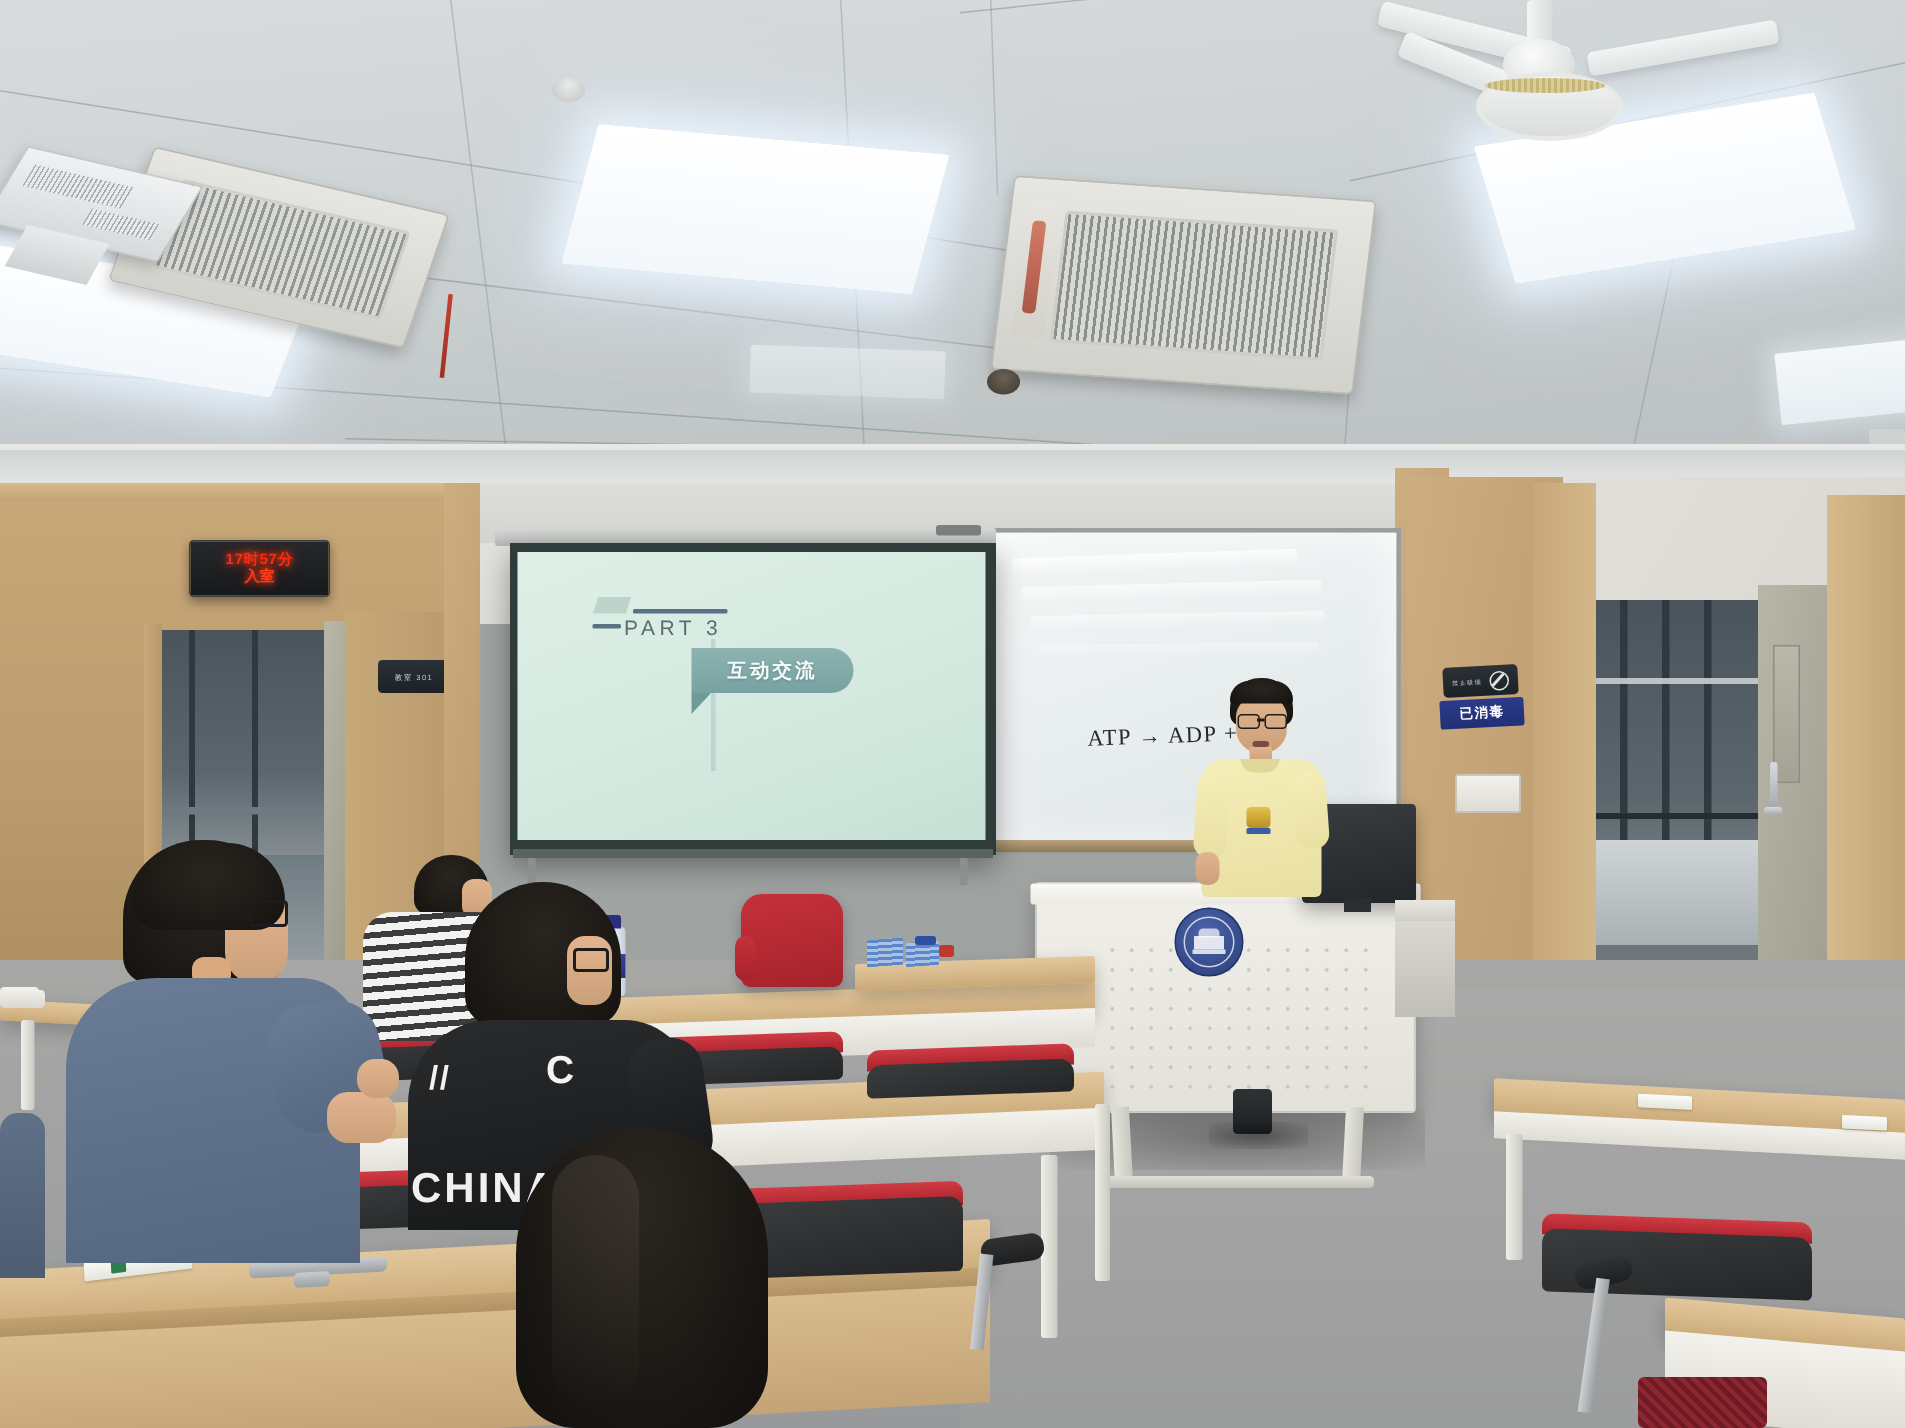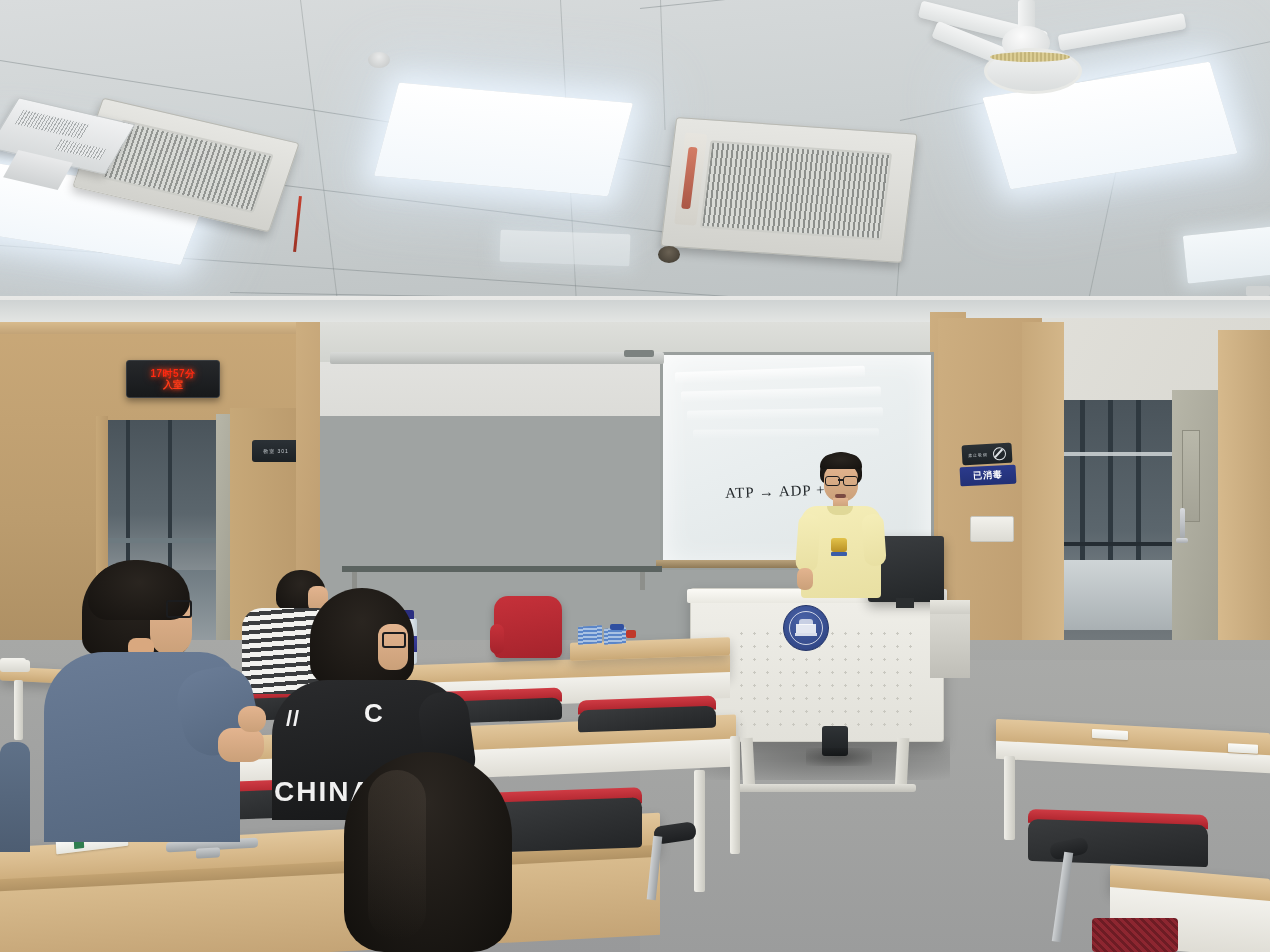--- a/index.html
+++ b/index.html
@@ -219,20 +219,35 @@
     <div class="abs wb-reflect" style="left:18px;top:34px;width:200px;height:11px;transform:rotate(-1.5deg);opacity:.7;"></div>
     <div class="abs wb-reflect" style="left:24px;top:54px;width:196px;height:10px;transform:rotate(-1deg);opacity:.55;"></div>
     <div class="abs wb-reflect" style="left:30px;top:74px;width:186px;height:9px;transform:rotate(-.5deg);opacity:.4;"></div>
     <div class="abs" id="wb-eq" style="left:62px;top:128px;">ATP → ADP + Pi</div>
   </div>
   <div class="abs" style="left:656px;top:560px;width:278px;height:8px;background:linear-gradient(180deg,#b9a27c,#8f7a57);"></div>
 
   <div class="abs" style="left:330px;top:352px;width:334px;height:12px;background:linear-gradient(180deg,#d8dad8,#b4b7b4);border-radius:2px;"></div>
   <div class="abs" style="left:624px;top:350px;width:30px;height:7px;background:#7c8280;border-radius:2px;"></div>
 
+  <div class="abs" id="screenframe" style="left:340px;top:362px;width:324px;height:208px;">
+    <div class="abs" id="screen" style="left:5px;top:6px;width:312px;height:192px;">
+
+      <div class="abs slide-tab" style="left:52px;top:30px;width:22px;height:11px;transform:skewX(-18deg);"></div>
+      <div class="abs slide-rule" style="left:77px;top:38px;width:63px;"></div>
+      <div class="abs slide-rule" style="left:50px;top:48px;width:19px;"></div>
+      <div class="abs" id="slide-part" style="left:71px;top:42px;">PART  3</div>
+
+      <div class="abs slide-stem" style="left:129px;top:58px;height:88px;opacity:.75;"></div>
+      <div class="abs" id="slide-banner" style="left:116px;top:64px;width:108px;height:30px;">
+        <span id="slide-banner-text">互动交流</span>
+      </div>
+      <div class="abs banner-notch" style="left:116px;top:94px;"></div>
+    </div>
+  </div>
 
   <div class="abs" style="left:352px;top:568px;width:5px;height:22px;background:#8d8f8b;"></div>
   <div class="abs" style="left:640px;top:568px;width:5px;height:22px;background:#8d8f8b;"></div>
   <div class="abs" style="left:342px;top:566px;width:320px;height:6px;background:#5b6360;"></div>
 
   <div class="abs" style="left:938px;top:318px;width:332px;height:420px;background:linear-gradient(120deg,#e3e2dc,#d4d3cc);"></div>
   <div class="abs woodpanel2" style="left:938px;top:318px;width:104px;height:430px;"></div>
   <div class="abs woodpanel2" style="left:1022px;top:322px;width:42px;height:420px;background:linear-gradient(90deg,#c7a87a,#d3b689);"></div>
 
   <div class="abs corridor" style="left:1064px;top:400px;width:108px;height:330px;">

